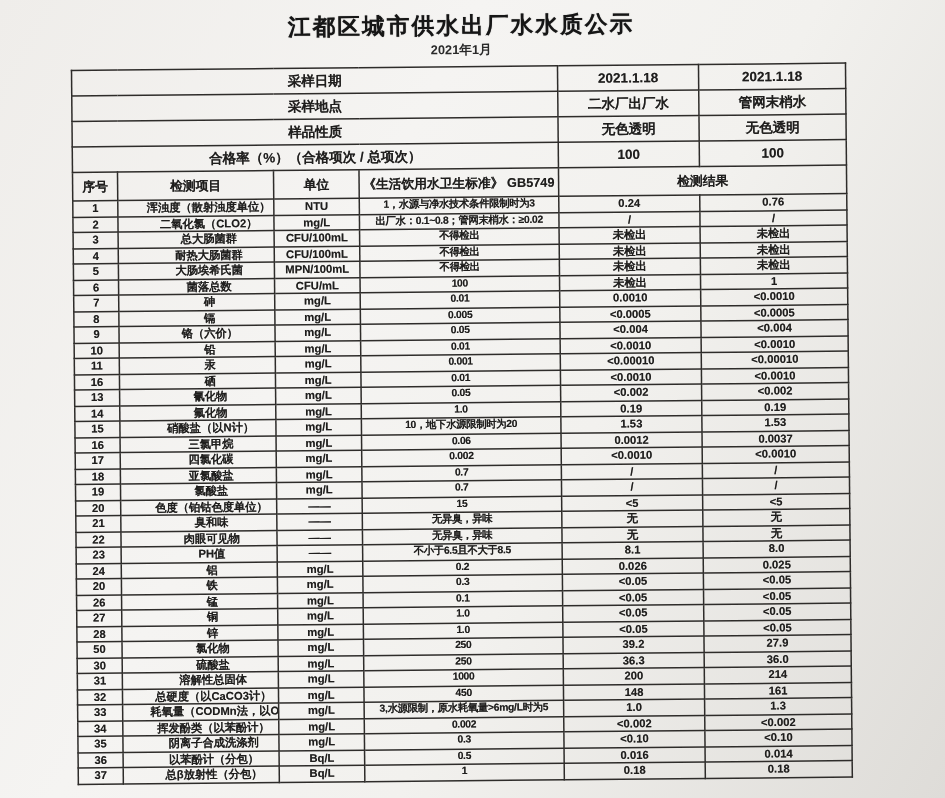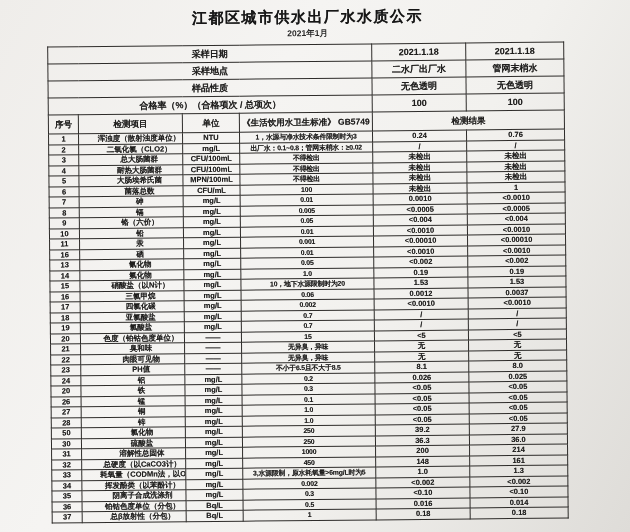--- a/index.html
+++ b/index.html
@@ -363,21 +363,21 @@
         <tr>
           <td>35</td>
           <td class="item">阴离子合成洗涤剂</td>
           <td>mg/L</td>
           <td class="std">0.3</td>
           <td>&lt;0.10</td>
           <td>&lt;0.10</td>
         </tr>
         <tr>
           <td>36</td>
-          <td class="item">铂钴色度单位（分包）</td>
+          <td class="item">以苯酚计（分包）</td>
           <td>Bq/L</td>
           <td class="std">0.5</td>
           <td>0.016</td>
           <td>0.014</td>
         </tr>
         <tr>
           <td>37</td>
           <td class="item">总β放射性（分包）</td>
           <td>Bq/L</td>
           <td class="std">1</td>

